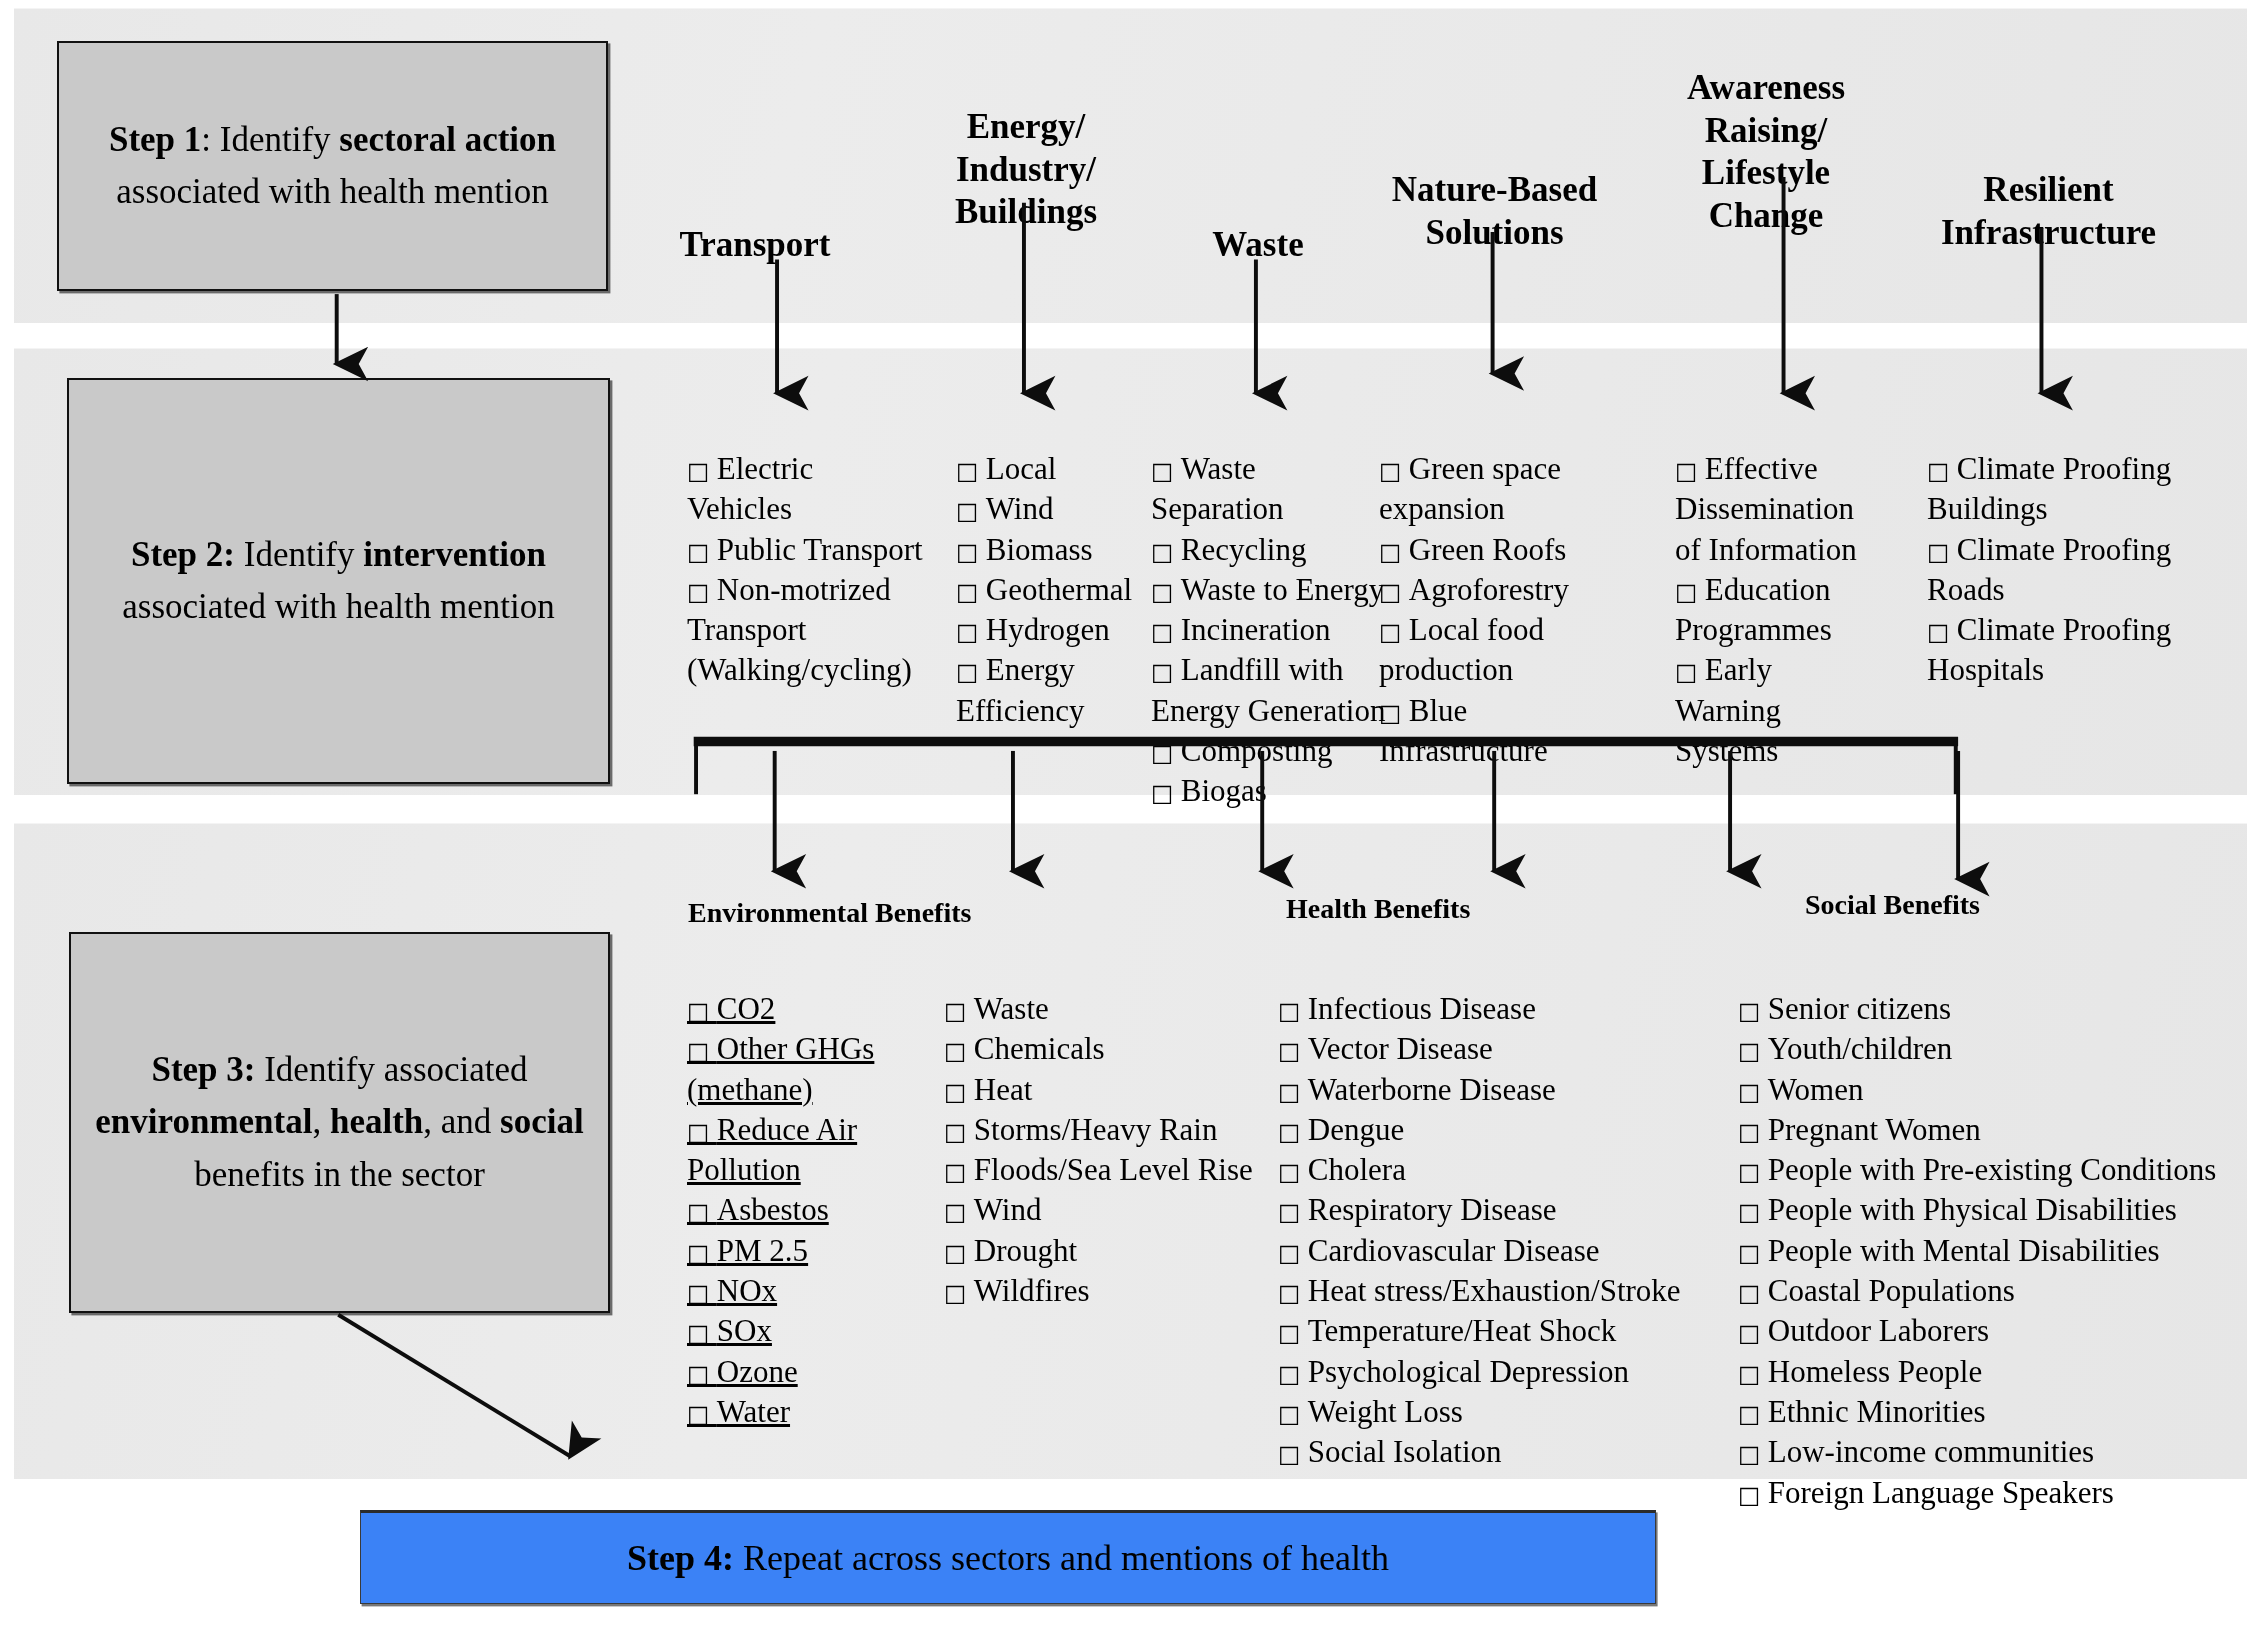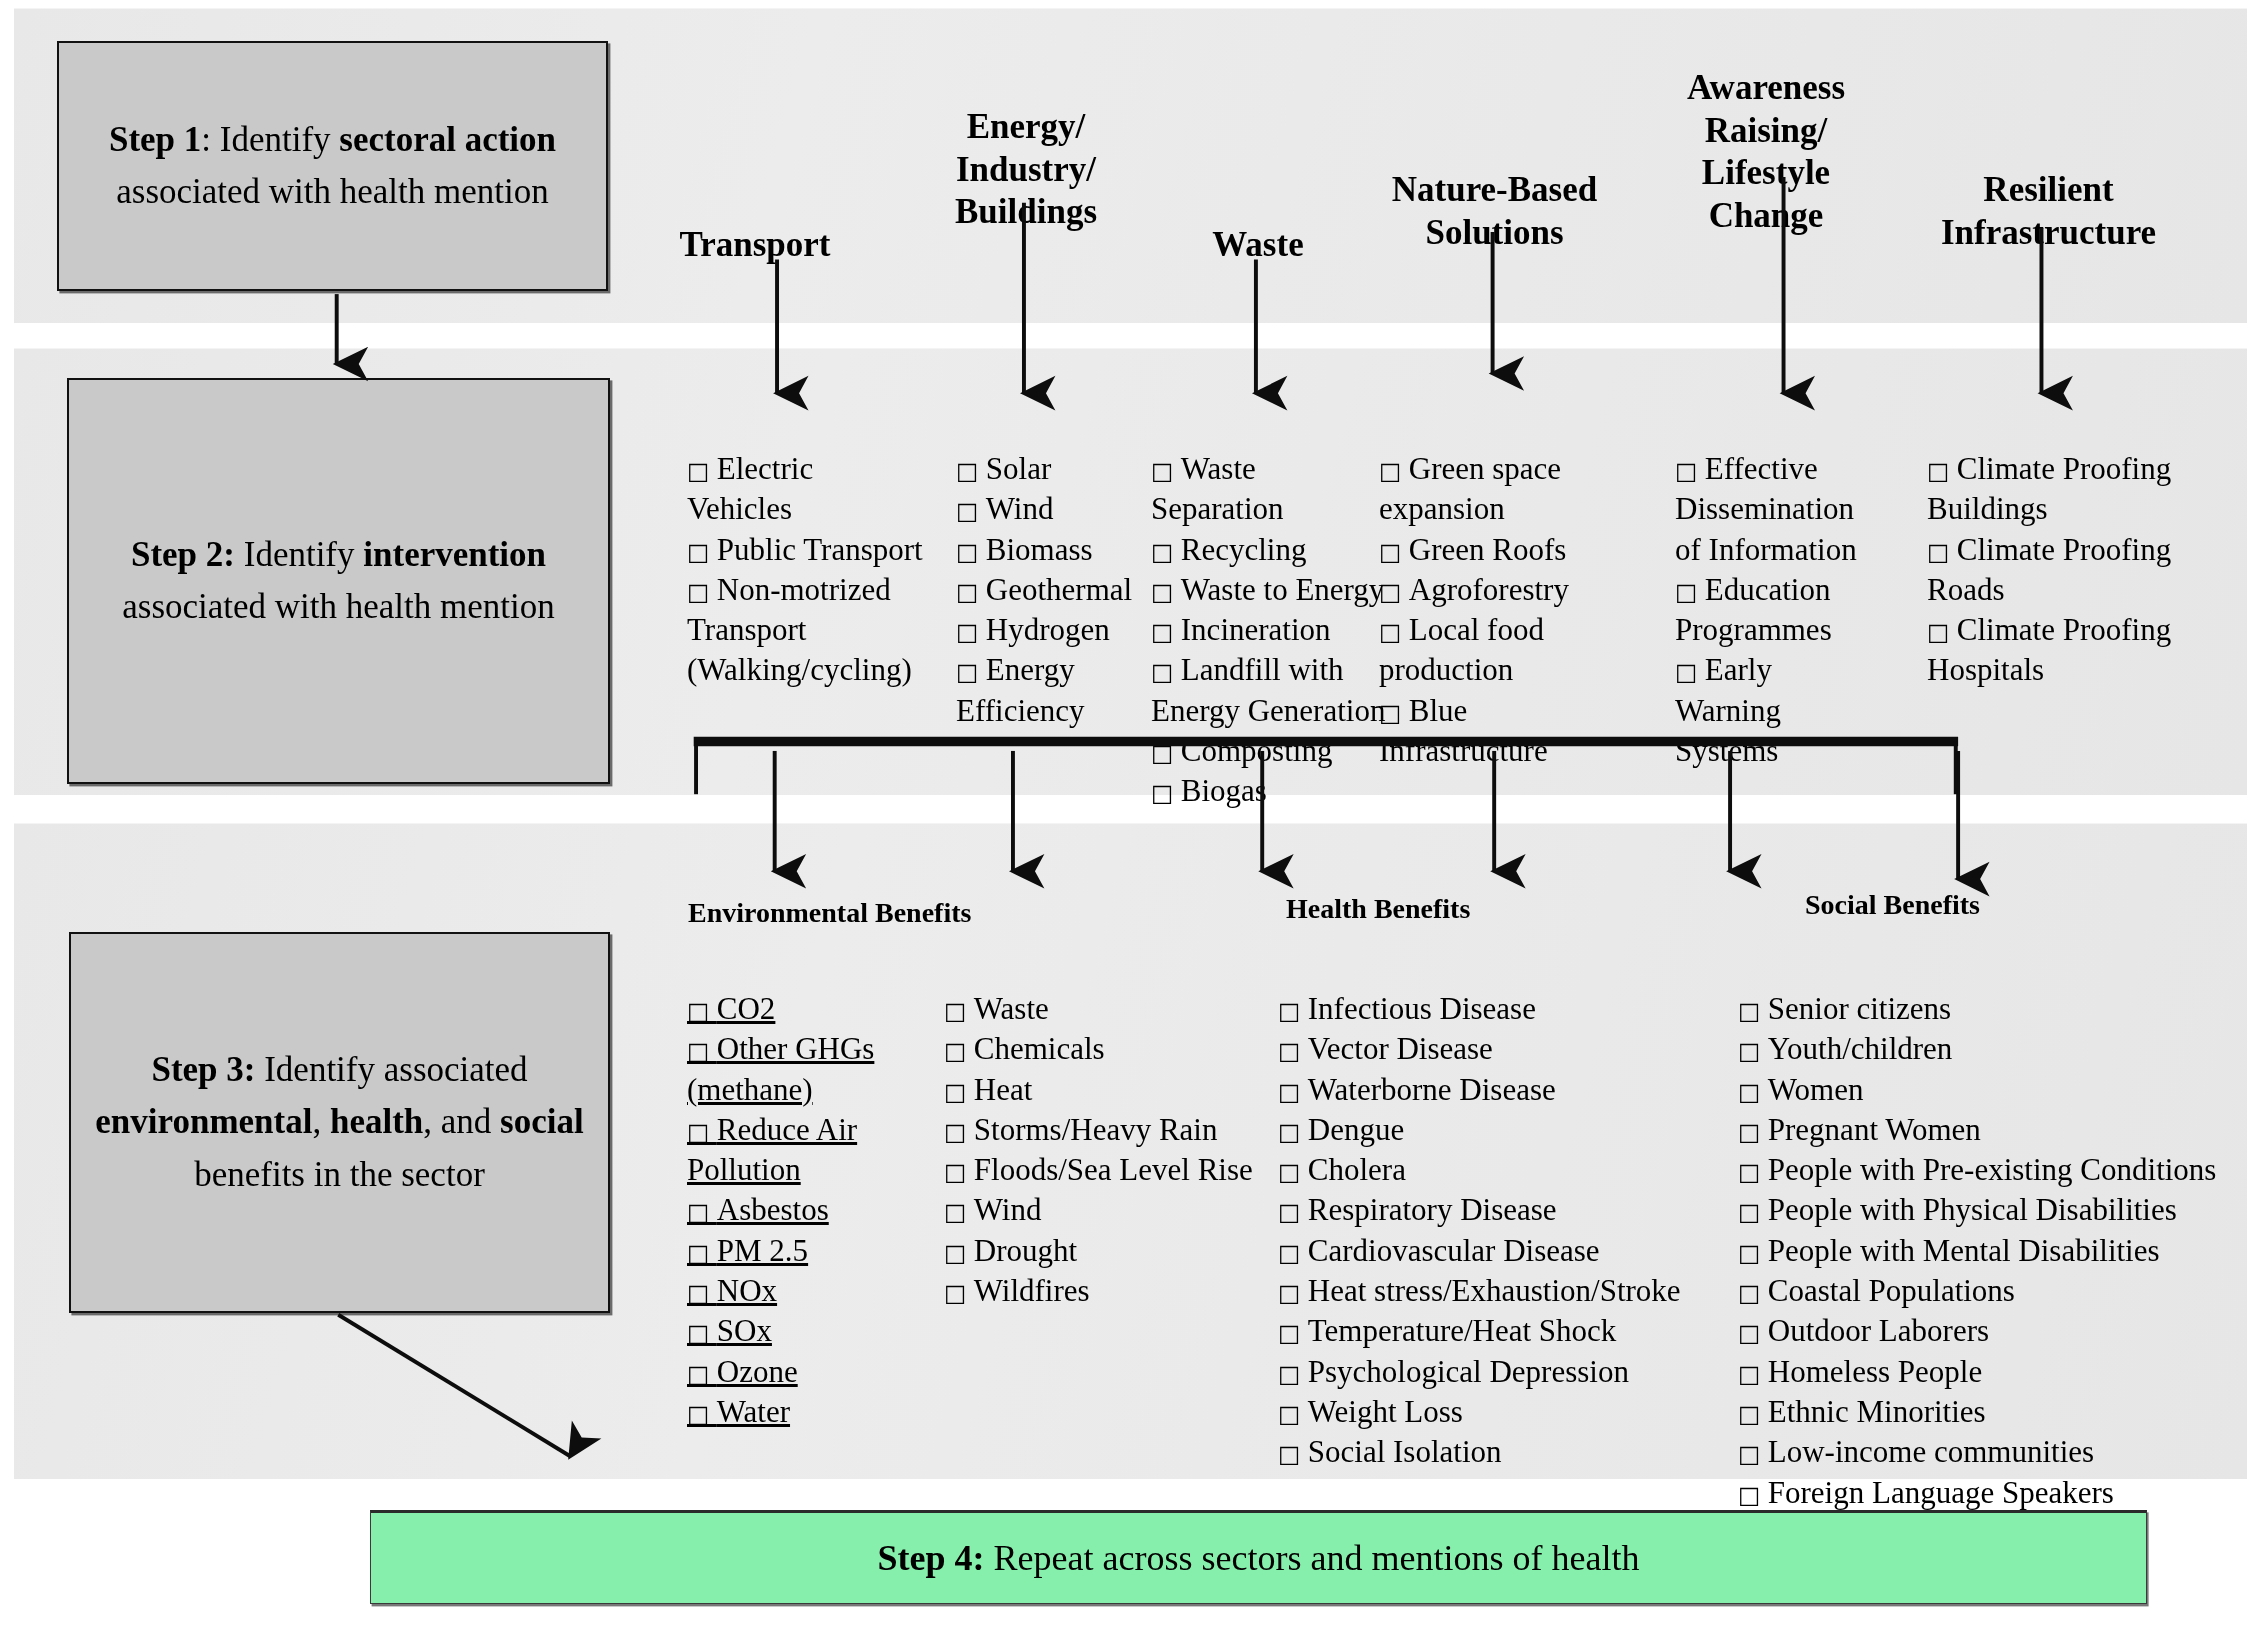--- a/index.html
+++ b/index.html
@@ -44,22 +44,22 @@
     font-size:35px;
     line-height:1.50;
   }
   .stepbox b{font-weight:bold;}
   #step1{left:57px;  top:41px;   width:551px; height:250px;}
   #step2{left:67px;  top:378px;  width:543px; height:406px;}
   #step3{left:69px;  top:932px; width:541px; height:381px;}
 
   #step4{
     position:absolute;
-    left:370px; top:1510px; width:1777px; height:94px;
-    background:#86efac;
+    left:360px; top:1510px; width:1296px; height:94px;
+    background:#3b82f6;
     border:1.6px solid #3a3a3a;
     border-top:3.9px solid #2b2b2b;
     box-sizing:border-box;
     display:flex;align-items:center;justify-content:center;
     box-shadow:1.6px 2.4px 0 #777;
   }
   #step4 .inner{font-size:36px;}
 
   
   .sector-head{
@@ -142,21 +142,21 @@
   <div class="sector-head" style="left:1907px;top:169px;width:283px;">
     <span>Resilient<br>Infrastructure</span>
   </div>
 
   <div class="col" id="iv-transport" style="left:687px;top:413px;width:236px;">
       <div class="it"><span class="box-gl">□ </span><span>Electric Vehicles</span></div>
       <div class="it"><span class="box-gl">□ </span><span>Public Transport</span></div>
       <div class="it"><span class="box-gl">□ </span><span>Non-motrized Transport (Walking/cycling)</span></div>
     </div>
   <div class="col" id="iv-energy" style="left:956px;top:413px;width:189px;">
-      <div class="it"><span class="box-gl">□ </span><span>Solar</span></div>
+      <div class="it"><span class="box-gl">□ </span><span>Local</span></div>
       <div class="it"><span class="box-gl">□ </span><span>Wind</span></div>
       <div class="it"><span class="box-gl">□ </span><span>Biomass</span></div>
       <div class="it"><span class="box-gl">□ </span><span>Geothermal</span></div>
       <div class="it"><span class="box-gl">□ </span><span>Hydrogen</span></div>
       <div class="it"><span class="box-gl">□ </span><span>Energy Efficiency</span></div>
     </div>
   <div class="col" id="iv-waste" style="left:1151px;top:413px;width:236px;">
       <div class="it"><span class="box-gl">□ </span><span>Waste Separation</span></div>
       <div class="it"><span class="box-gl">□ </span><span>Recycling</span></div>
       <div class="it"><span class="box-gl">□ </span><span>Waste to Energy</span></div>

